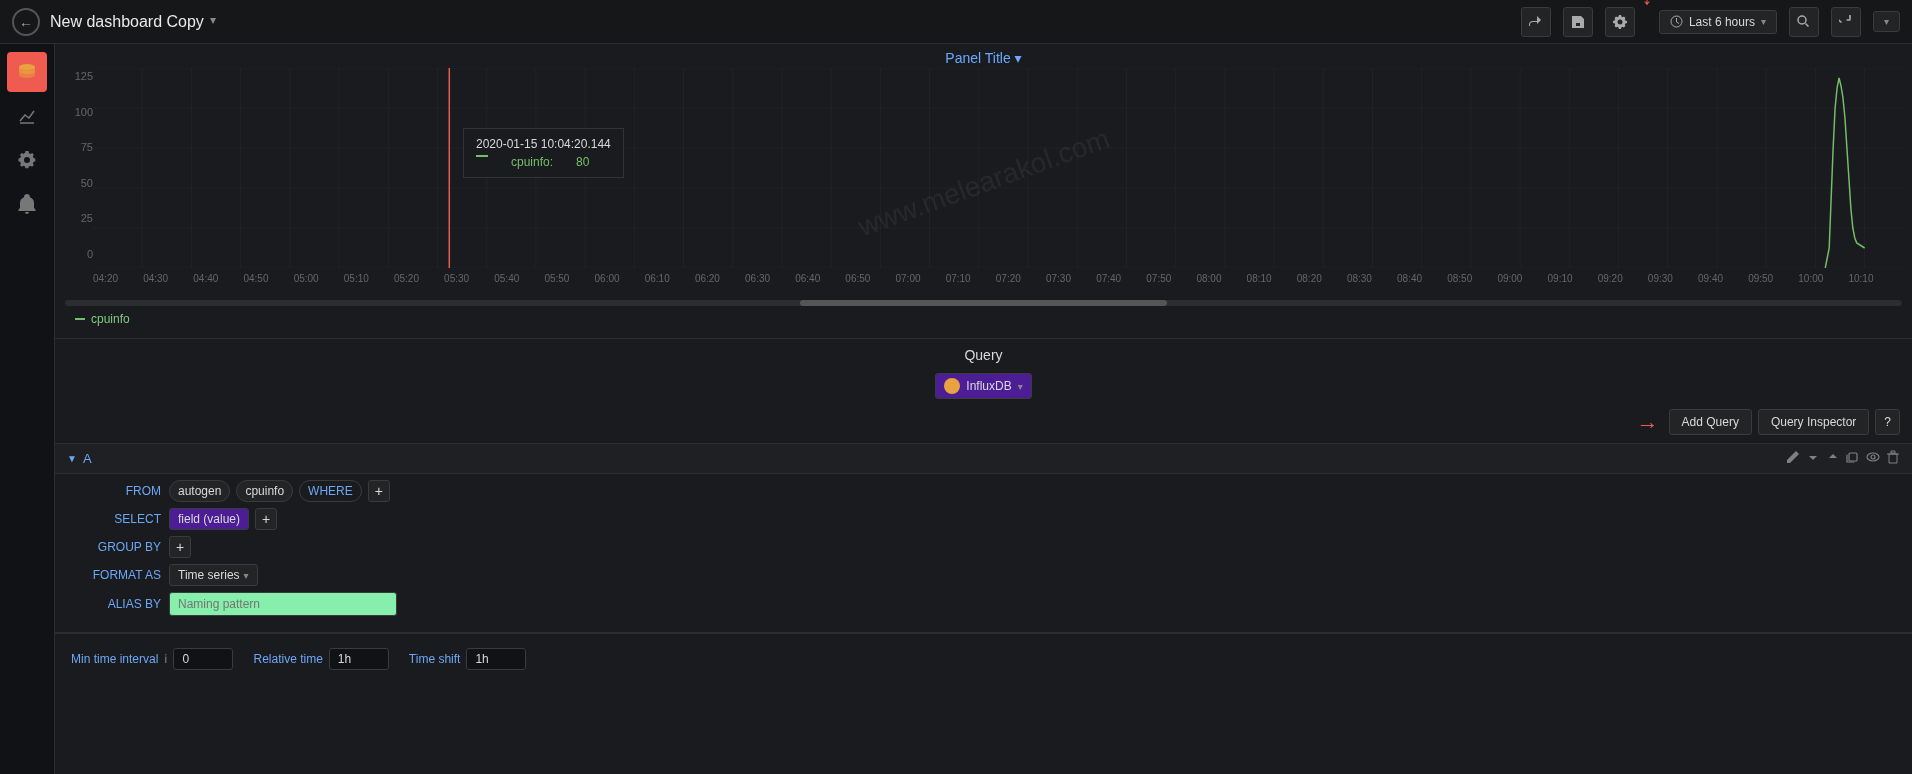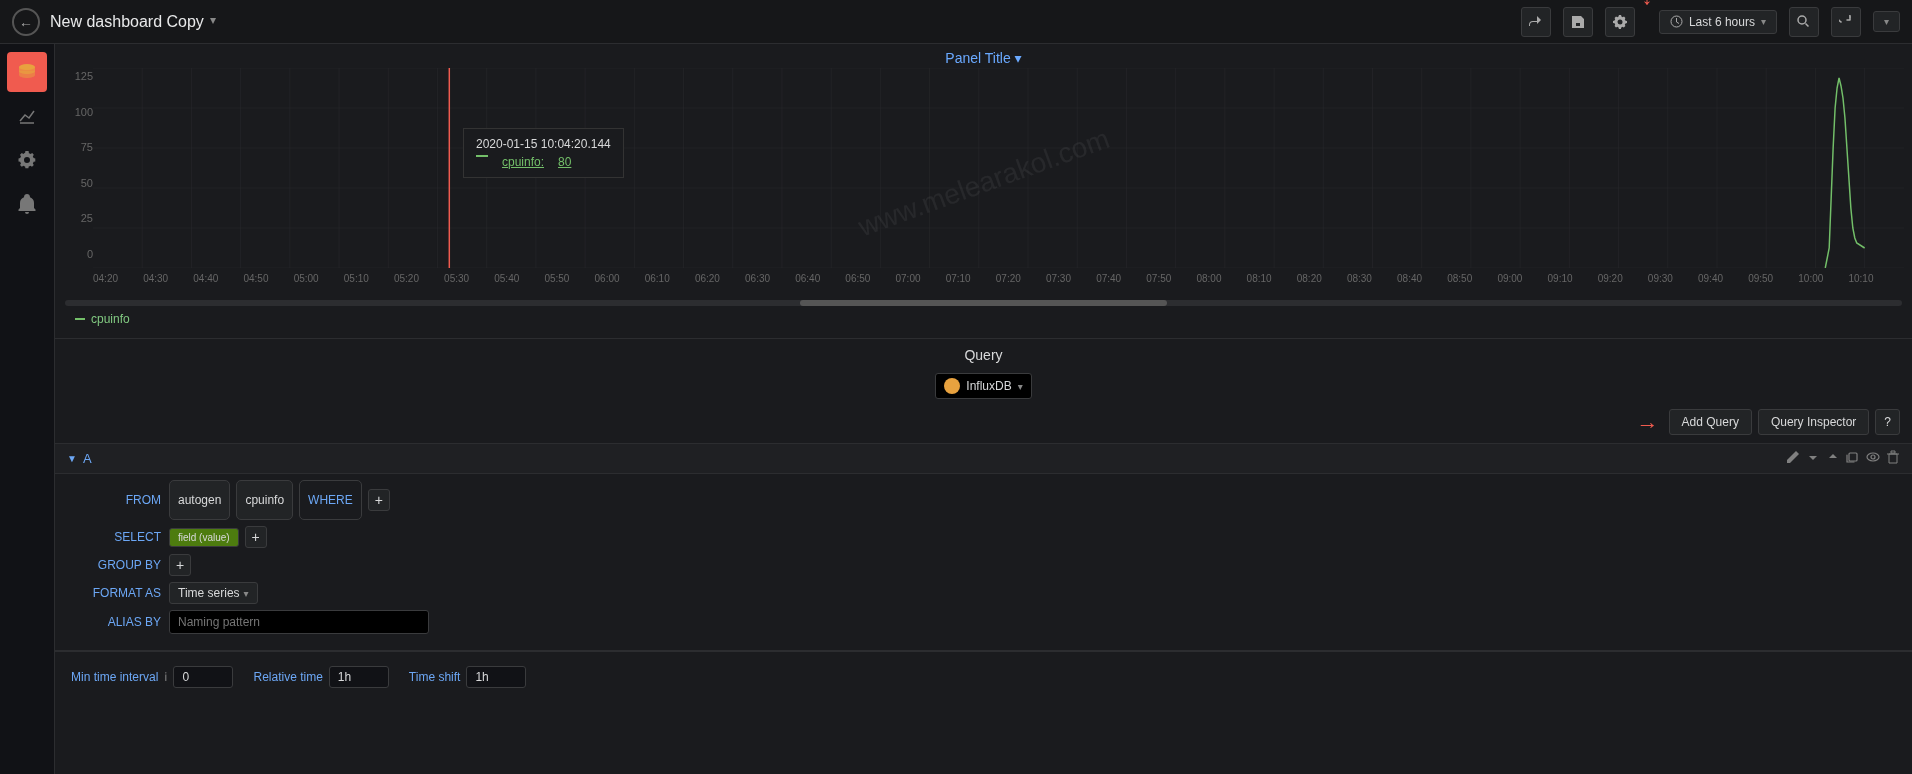--- a/index.html
+++ b/index.html
@@ -160,23 +160,22 @@
       padding: 8px 12px;
       font-size: 12px;
       z-index: 10;
       min-width: 160px;
     }
     .tooltip-time {
       color: #d8d9da;
       margin-bottom: 4px;
     }
     .tooltip-value {
-      display: flex; align-items: flex-start; gap: 14px;
+      display: flex; align-items: flex-start; gap: 23px;
       color: #73bf69;
-      text-decoration: underline;
     }
     .tooltip-dash {
       width: 12px; height: 2px; background: #73bf69; display: inline-block;
     }
 
     
     .query-section {
       background: #1a1b1e;
       flex: 1;
       overflow-y: auto;
@@ -191,21 +190,21 @@
       flex-direction: column;
     }
     .query-label {
       color: #d8d9da;
       font-size: 14px;
     }
     .datasource-select {
       display: flex;
       align-items: center;
       gap: 6px;
-      background: #000000;
+      background: #4c1d95;
       border: 1px solid #3a3b3d;
       border-radius: 3px;
       padding: 4px 8px;
       cursor: pointer;
       color: #d8d9da;
       font-size: 12px;
     }
     .influxdb-icon {
       width: 16px; height: 16px;
       background: #e8a23f;
@@ -295,69 +294,69 @@
     }
     .row-value {
       display: flex;
       align-items: center;
       gap: 6px;
       flex-wrap: wrap;
     }
     .tag-pill {
       background: #222426;
       border: 1px solid #3a3b3d;
-      border-radius: 5px;
-      padding: 12px 8px;
+      border-radius: 11px;
+      padding: 3px 8px;
       font-size: 12px;
       color: #d8d9da;
       cursor: pointer;
     }
     .tag-pill.special {
       color: #6ca7f5;
       background: transparent;
       border: 1px solid #3a3b3d;
     }
     .add-btn {
       background: #222426;
       border: 1px solid #3a3b3d;
       border-radius: 3px;
       width: 22px; height: 22px;
       display: flex; align-items: center; justify-content: center;
       cursor: pointer;
       color: #d8d9da;
       font-size: 14px;
     }
     .field-pill {
-      background: #4d7c0f;
+      background: #4c1d95;
       border: 1px solid #3a3b3d;
       border-radius: 3px;
       padding: 3px 8px;
-      font-size: 10px;
+      font-size: 12px;
       color: #d8d9da;
     }
     .format-select {
       background: #222426;
       border: 1px solid #3a3b3d;
       border-radius: 3px;
       padding: 3px 8px;
       font-size: 12px;
       color: #d8d9da;
       display: flex;
       align-items: center;
       gap: 4px;
       cursor: pointer;
     }
     .alias-input {
-      background: #000000;
+      background: #86efac;
       border: 1px solid #3a3b3d;
       border-radius: 3px;
       padding: 4px 8px;
       font-size: 12px;
       color: #6b6d70;
-      width: 260px;
+      width: 228px;
     }
 
     
     .bottom-bar {
       background: #1a1b1e;
       border-top: 1px solid #2c2d30;
       padding: 8px 16px;
       display: flex;
       align-items: center;
       gap: 20px;

